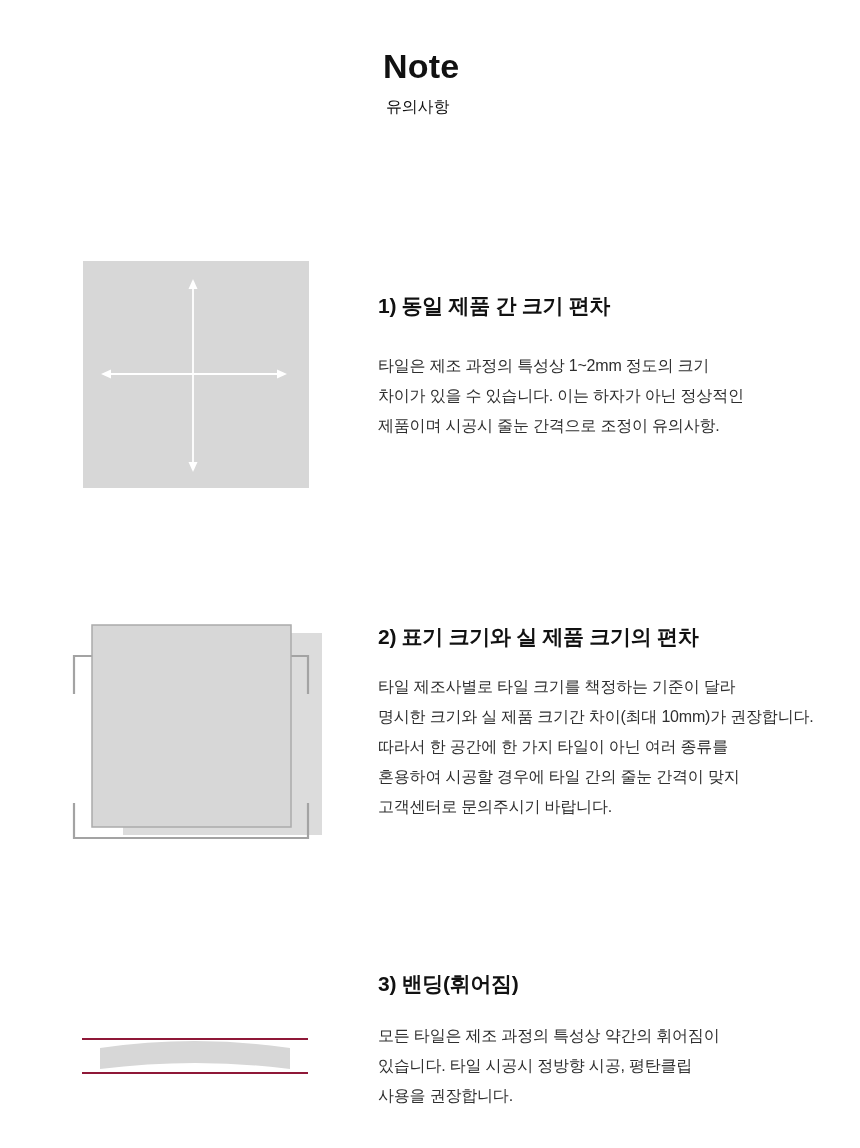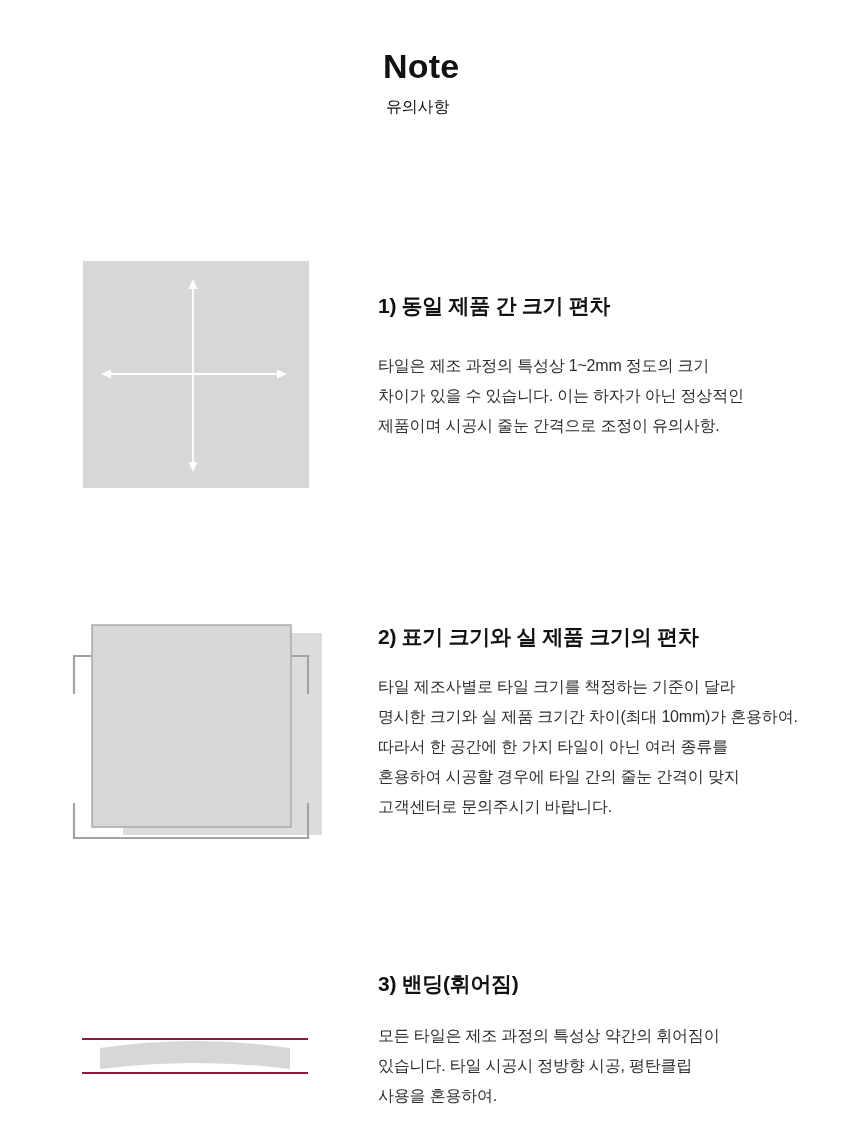--- a/index.html
+++ b/index.html
@@ -96,36 +96,36 @@
   </div>
 
   <svg class="illus illus-2" width="250" height="222" viewBox="0 0 250 222">
     <rect x="51" y="11" width="199" height="202" style="fill:var(--tile-fill-light,#dcdcdc)"></rect>
     <path d="M2,72 V34 H236 V72 M2,181 V216 H236 V181" style="stroke:var(--bracket-gray,#a3a3a3)" stroke-width="2.2" fill="none"></path>
     <rect x="20" y="3" width="199" height="202" style="fill:var(--tile-fill,#d7d7d7);stroke:var(--tile-stroke,#ababab)" stroke-width="1.5"></rect>
   </svg>
   <h2 class="sec-heading h2">2) 표기 크기와 실 제품 크기의 편차</h2>
   <div class="sec-body b2">
     <div class="body-line">타일 제조사별로 타일 크기를 책정하는 기준이 달라</div>
-    <div class="body-line">명시한 크기와 실 제품 크기간 차이(최대 10mm)가 혼용하여.</div>
+    <div class="body-line">명시한 크기와 실 제품 크기간 차이(최대 10mm)가 권장합니다.</div>
     <div class="body-line">따라서 한 공간에 한 가지 타일이 아닌 여러 종류를</div>
     <div class="body-line">혼용하여 시공할 경우에 타일 간의 줄눈 간격이 맞지</div>
     <div class="body-line">고객센터로 문의주시기 바랍니다.</div>
   </div>
 
   <svg class="illus illus-3" width="236" height="48" viewBox="0 0 236 48">
     <defs>
       <filter id="soften" x="-10%" y="-30%" width="120%" height="160%">
         <feGaussianBlur stdDeviation="0.7"></feGaussianBlur>
       </filter>
     </defs>
     <line x1="4" y1="7" x2="230" y2="7" stroke-width="2" style="stroke:var(--accent-line,#8f1838)"></line>
     <path d="M22,16 Q117,2 212,16 L212,37 Q117,25 22,37 Z" style="fill:var(--tile-fill,#d7d7d7)" filter="url(#soften)"></path>
     <line x1="4" y1="41" x2="230" y2="41" stroke-width="2" style="stroke:var(--accent-line,#8f1838)"></line>
   </svg>
   <h2 class="sec-heading h3">3) 밴딩(휘어짐)</h2>
   <div class="sec-body b3">
     <div class="body-line">모든 타일은 제조 과정의 특성상 약간의 휘어짐이</div>
     <div class="body-line">있습니다. 타일 시공시 정방향 시공, 평탄클립</div>
-    <div class="body-line">사용을 혼용하여.</div>
+    <div class="body-line">사용을 권장합니다.</div>
   </div>
 
 </div>
 
 </body></html>

